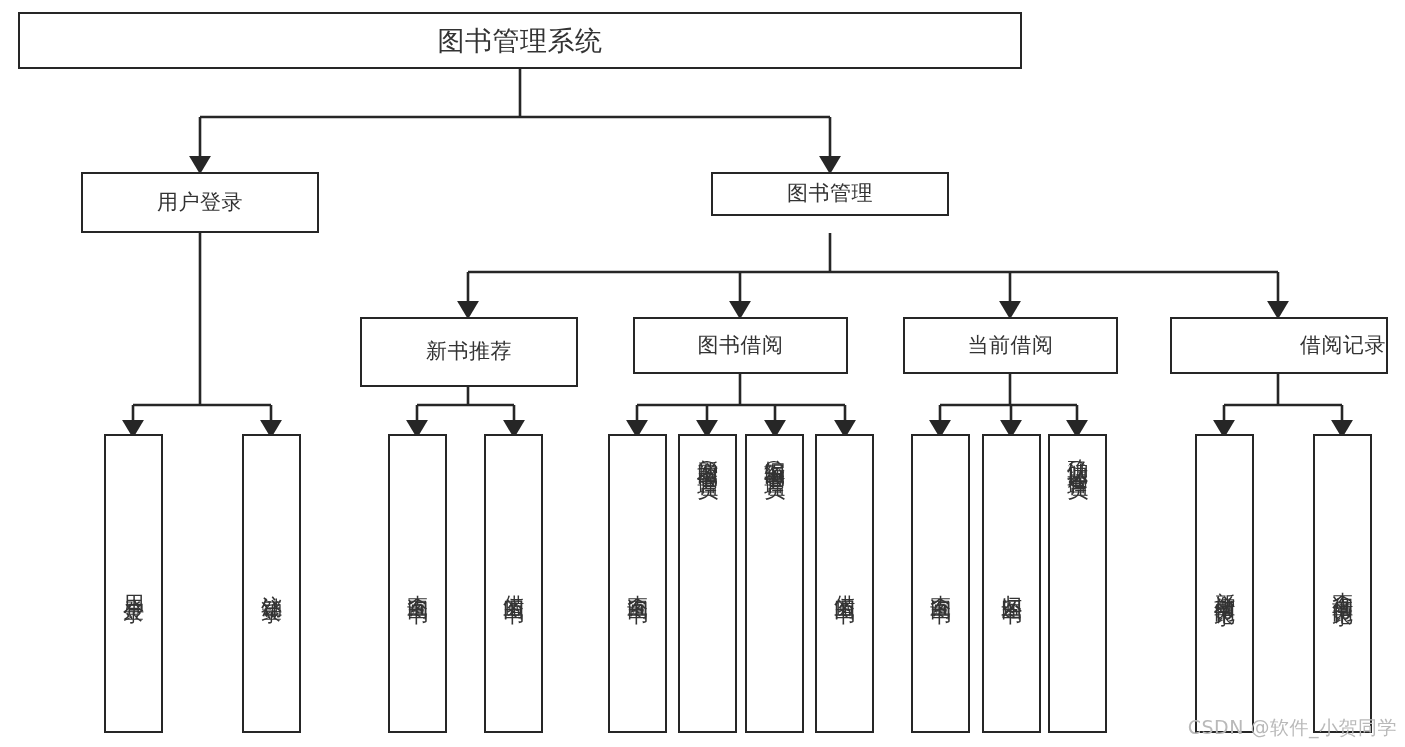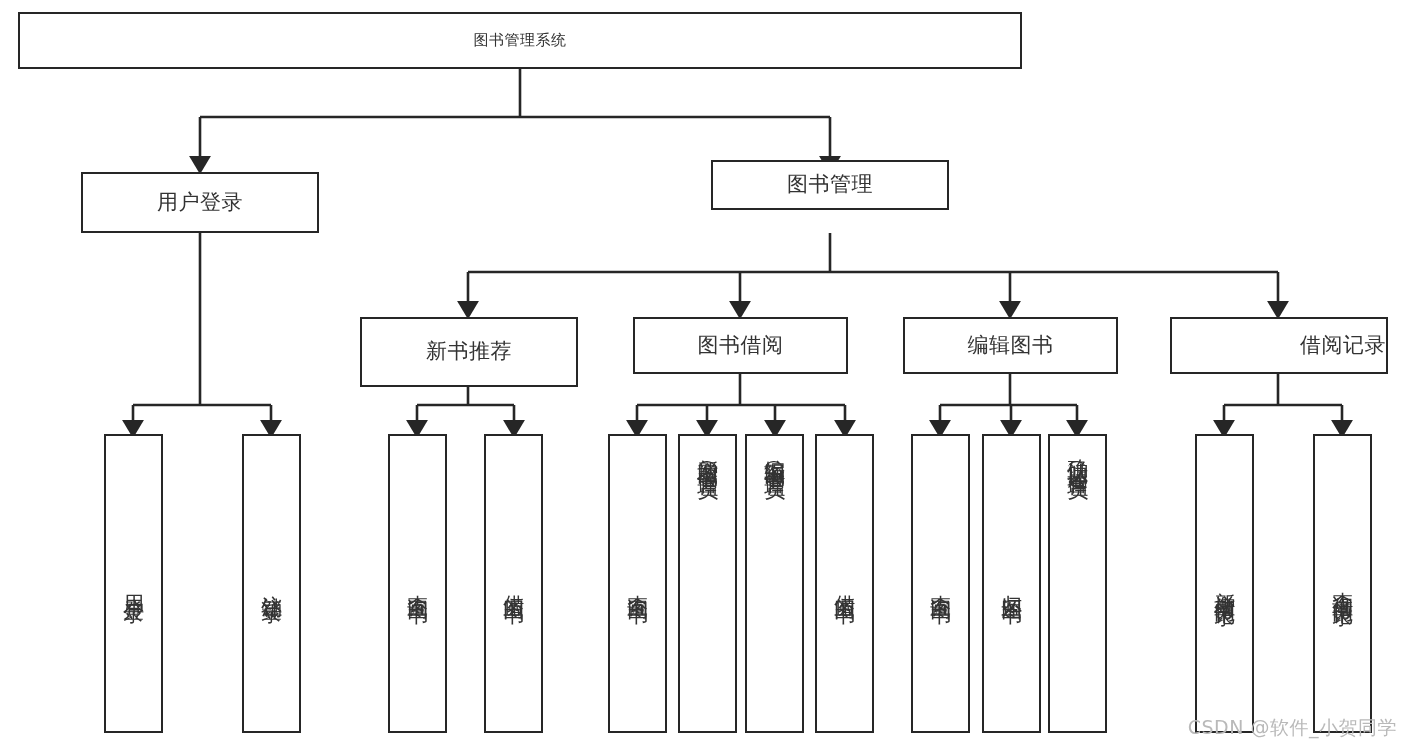--- a/index.html
+++ b/index.html
@@ -40,21 +40,21 @@
     color: #333333;
     letter-spacing: 0.5px;
   }
   
   .node.horiz .node-label {
     font-size: 21px;
     line-height: 1.1;
     white-space: nowrap;
   }
   .node.root .node-label {
-    font-size: 15px;
+    font-size: 27px;
   }
   
   .node.vert {
     align-items: flex-start;
     justify-content: center;
     padding-top: 6px;
   }
   .node.vert .node-label {
     writing-mode: vertical-rl;
     text-orientation: upright;
@@ -145,32 +145,32 @@
     </g>
   </svg>
 
   <div class="node root horiz" style="left:18px; top:12px; width:1004px; height:57px;">
     <span class="node-label">图书管理系统</span>
   </div>
 
   <div class="node horiz" style="left:81px; top:172px; width:238px; height:61px;">
     <span class="node-label">用户登录</span>
   </div>
-  <div class="node horiz" style="left:711px; top:160px; width:238px; height:50px;">
+  <div class="node horiz" style="left:711px; top:172px; width:238px; height:44px;">
     <span class="node-label">图书管理</span>
   </div>
 
   <div class="node horiz" style="left:360px; top:317px; width:218px; height:70px;">
     <span class="node-label">新书推荐</span>
   </div>
   <div class="node horiz" style="left:633px; top:317px; width:215px; height:57px;">
     <span class="node-label">图书借阅</span>
   </div>
   <div class="node horiz" style="left:903px; top:317px; width:215px; height:57px;">
-    <span class="node-label">编辑图书</span>
+    <span class="node-label">当前借阅</span>
   </div>
   <div class="node horiz" style="left:1170px; top:317px; width:218px; height:57px;justify-content:flex-end;">
     <span class="node-label">借阅记录</span>
   </div>
 
   <div class="node vert centered" style="left:104px; top:434px; width:59px; height:299px;">
     <span class="node-label">用户登录</span>
   </div>
   <div class="node vert centered" style="left:242px; top:434px; width:59px; height:299px;">
     <span class="node-label">注销登录</span>

